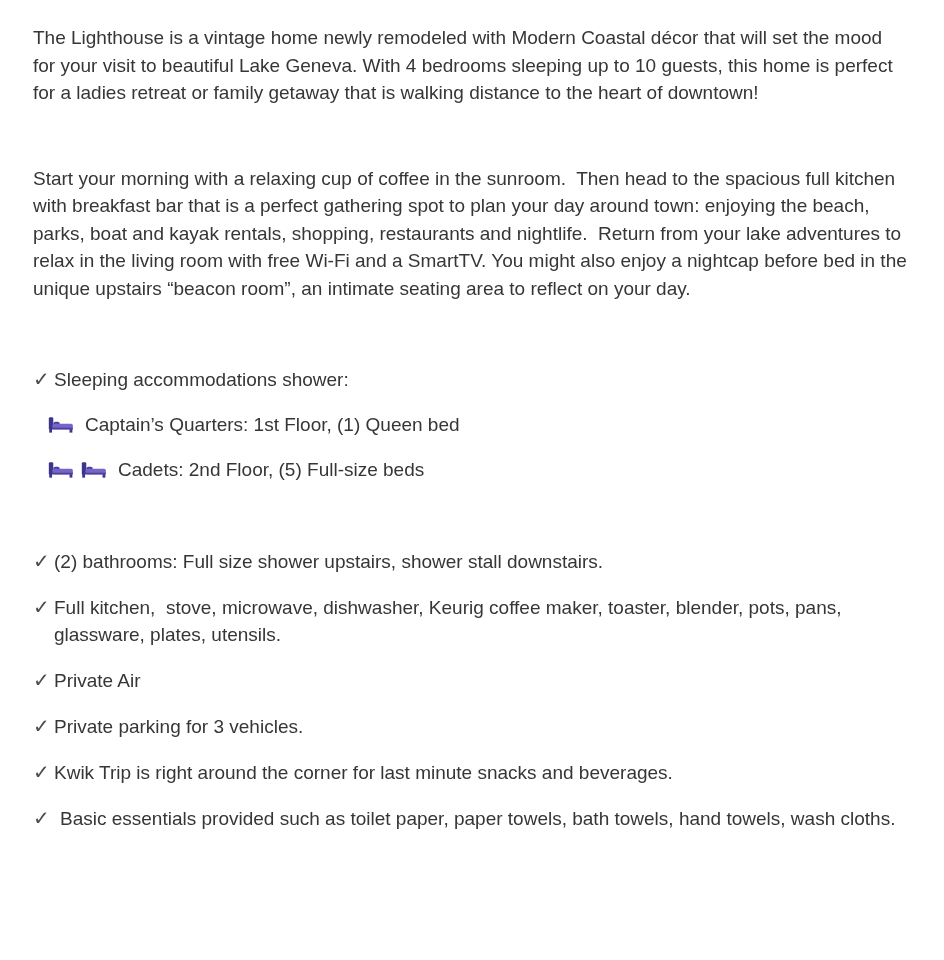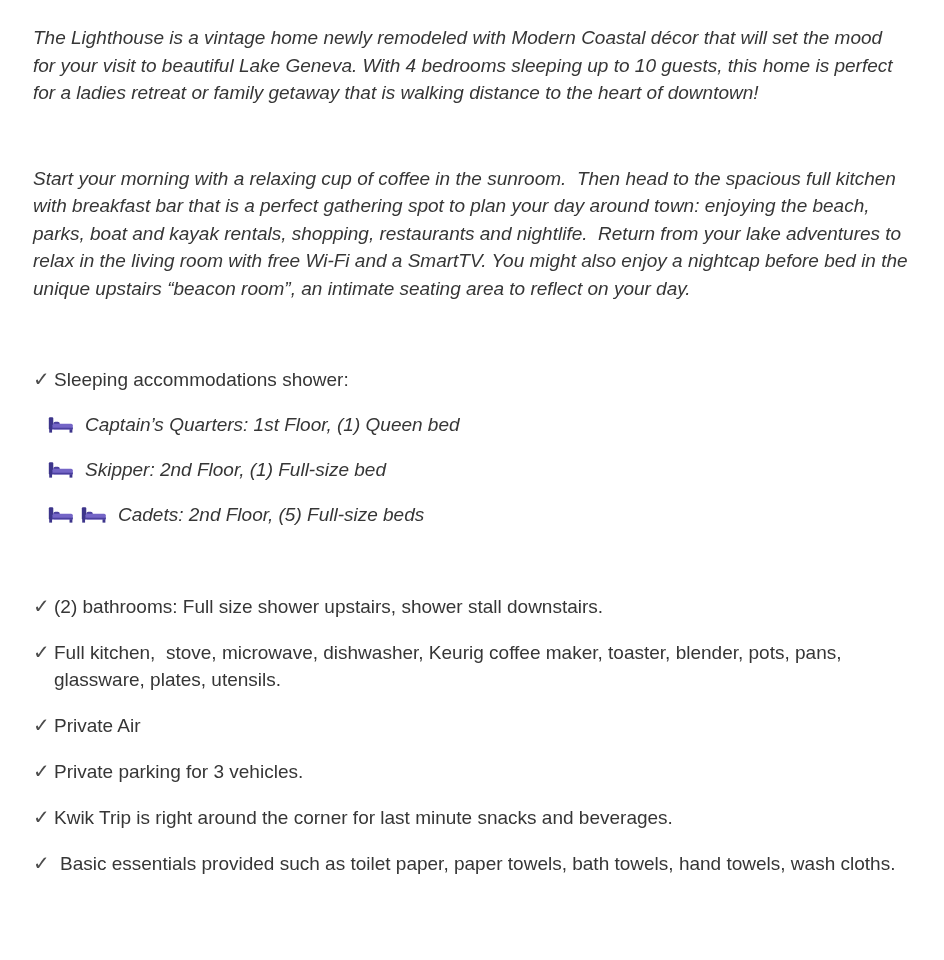--- a/index.html
+++ b/index.html
@@ -16,21 +16,20 @@
     color: #363636;
   }
   .doc {
     padding: 24px 36px 0 33px;
     font-size: 19px;
     line-height: 27.5px;
   }
   .para {
     margin: 0;
     white-space: pre-wrap;
-    font-style: italic;
   }
   .para-overview {
     margin-top: 58px;
   }
   
   .sleeping {
     margin-top: 64px;
   }
   .check-row {
     display: flex;
@@ -49,21 +48,20 @@
   }
   .rooms {
     list-style: none;
     margin: 0;
     padding: 0 0 0 15px;
   }
   .room {
     margin-top: 17.5px;
     display: flex;
     align-items: center;
-    font-style: italic;
   }
   .bed-icons {
     display: inline-flex;
     align-items: center;
     gap: 7px;
     margin-right: 11px;
   }
   .bed-icons svg {
     width: 26px;
     height: 19px;
@@ -114,33 +112,20 @@
       <li class="room">
         <span class="bed-icons">
           <svg viewBox="0 0 32 22" xmlns="http://www.w3.org/2000/svg">
               <rect x="1" y="2" width="5.5" height="15" rx="1.5" fill="#3d358b"></rect>
               <rect x="1.5" y="15" width="3.5" height="6" fill="#3d358b"></rect>
               <rect x="26.5" y="14" width="3.5" height="7" fill="#3d358b"></rect>
               <rect x="6.5" y="7.5" width="8" height="5" rx="2.5" fill="#4a3f9e"></rect>
               <rect x="5.5" y="10" width="25" height="7" rx="2" fill="#7465c6"></rect>
               <rect x="5.5" y="15" width="25" height="2" fill="#4a3f9e"></rect>
             </svg>
-        </span>
-        <span class="check-text">Skipper: 2nd Floor, (1) Full-size bed</span>
-      </li>
-      <li class="room">
-        <span class="bed-icons">
-          <svg viewBox="0 0 32 22" xmlns="http://www.w3.org/2000/svg">
-              <rect x="1" y="2" width="5.5" height="15" rx="1.5" fill="#3d358b"></rect>
-              <rect x="1.5" y="15" width="3.5" height="6" fill="#3d358b"></rect>
-              <rect x="26.5" y="14" width="3.5" height="7" fill="#3d358b"></rect>
-              <rect x="6.5" y="7.5" width="8" height="5" rx="2.5" fill="#4a3f9e"></rect>
-              <rect x="5.5" y="10" width="25" height="7" rx="2" fill="#7465c6"></rect>
-              <rect x="5.5" y="15" width="25" height="2" fill="#4a3f9e"></rect>
-            </svg>
           <svg viewBox="0 0 32 22" xmlns="http://www.w3.org/2000/svg">
               <rect x="1" y="2" width="5.5" height="15" rx="1.5" fill="#3d358b"></rect>
               <rect x="1.5" y="15" width="3.5" height="6" fill="#3d358b"></rect>
               <rect x="26.5" y="14" width="3.5" height="7" fill="#3d358b"></rect>
               <rect x="6.5" y="7.5" width="8" height="5" rx="2.5" fill="#4a3f9e"></rect>
               <rect x="5.5" y="10" width="25" height="7" rx="2" fill="#7465c6"></rect>
               <rect x="5.5" y="15" width="25" height="2" fill="#4a3f9e"></rect>
             </svg>
         </span>
         <span class="check-text">Cadets: 2nd Floor, (5) Full-size beds</span>

